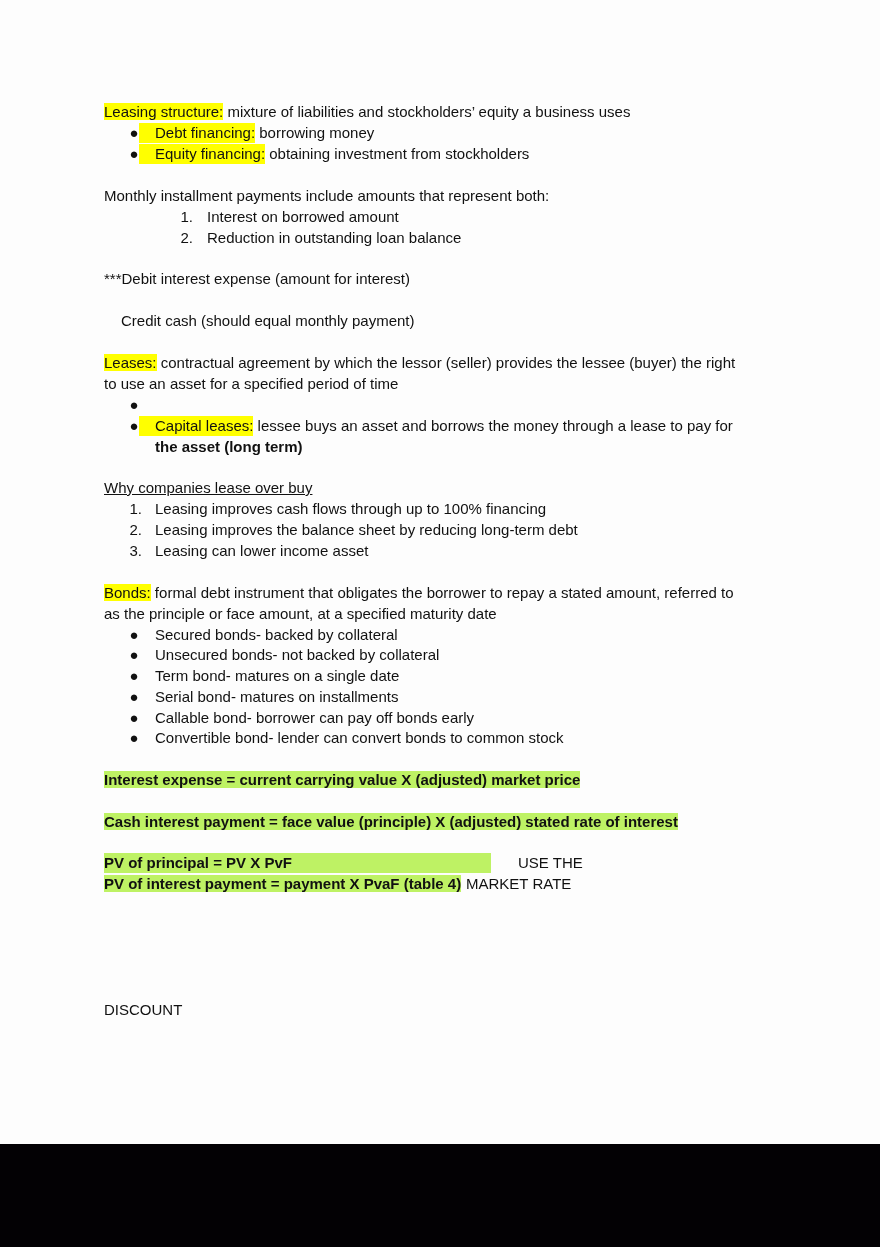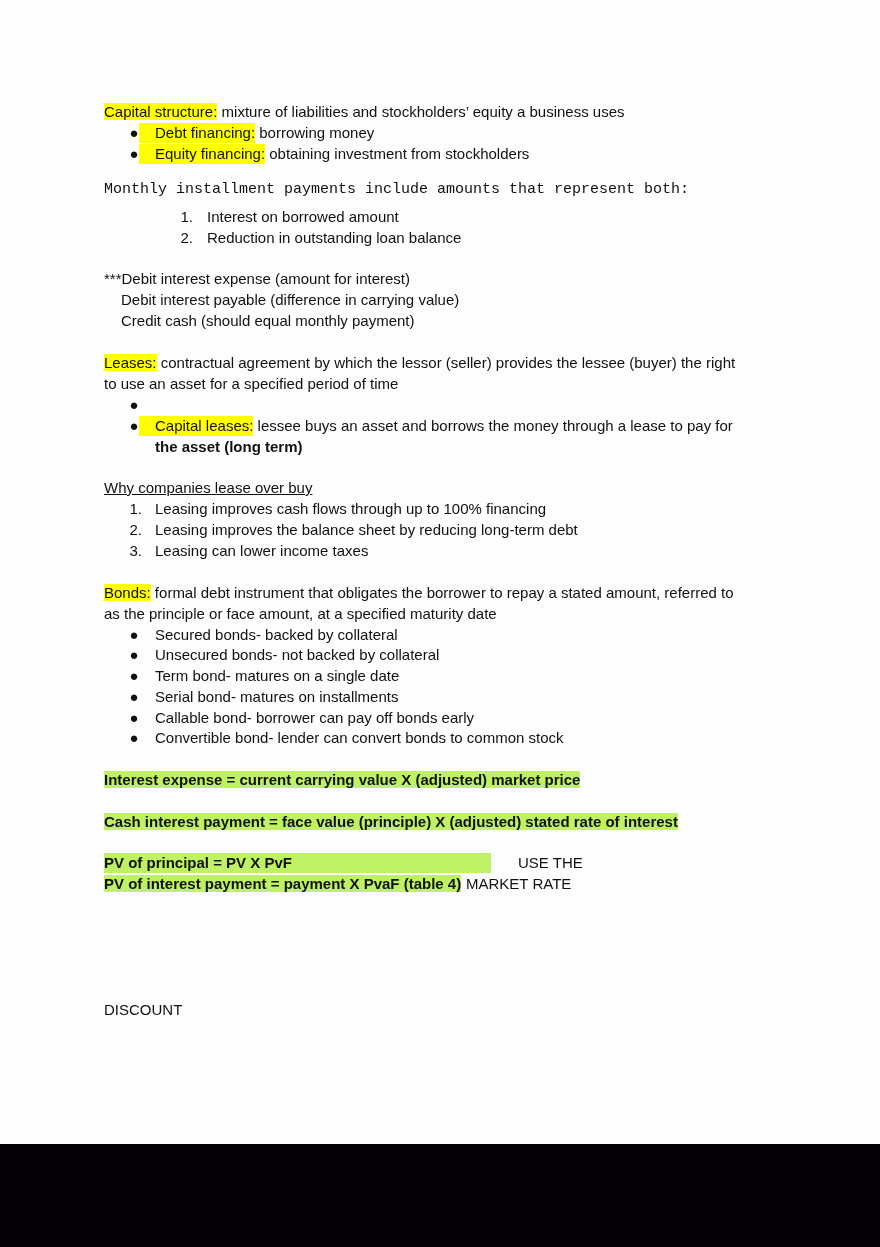--- a/index.html
+++ b/index.html
@@ -19,43 +19,42 @@
   .hlpad { display: inline-block; padding-left: 16px; margin-left: -16px; }
   .num { position: absolute; text-align: right; width: 16px; }
   .u { text-decoration: underline; }
 </style>
 </head>
 <body>
 
 <div class="page">
 
   <div class="line" style="top:102px;">
-    <span class="hl-y">Capital structure:</span><span> mixture of liabilities and stockholders’ equity a business uses</span>
+    <span class="hl-y">Leasing structure:</span><span> mixture of liabilities and stockholders’ equity a business uses</span>
   </div>
   <div class="line" style="top:123px;left:0;width:880px;">
     <span class="bullet">●</span>
     <span class="btext"><span class="hl-y hlpad">Debt financing:</span><span> borrowing money</span></span>
   </div>
   <div class="line" style="top:144px;left:0;width:880px;">
     <span class="bullet">●</span>
     <span class="btext"><span class="hl-y hlpad">Equity financing:</span><span> obtaining investment from stockholders</span></span>
   </div>
 
-  <div class="line" style="top:180px;font-family:Liberation Mono, monospace;">Monthly installment payments include amounts that represent both:</div>
+  <div class="line" style="top:186px;">Monthly installment payments include amounts that represent both:</div>
   <div class="line" style="top:207px;left:0;width:880px;">
     <span class="num" style="left:177px;">1.</span>
     <span class="btext" style="left:207px;">Interest on borrowed amount</span>
   </div>
   <div class="line" style="top:228px;left:0;width:880px;">
     <span class="num" style="left:177px;">2.</span>
     <span class="btext" style="left:207px;">Reduction in outstanding loan balance</span>
   </div>
 
   <div class="line" style="top:269px;">***Debit interest expense (amount for interest)</div>
-  <div class="line" style="top:290px;left:121px;">Debit interest payable (difference in carrying value)</div>
   <div class="line" style="top:311px;left:121px;">Credit cash (should equal monthly payment)</div>
 
   <div class="line" style="top:353px;">
     <span class="hl-y">Leases:</span><span> contractual agreement by which the lessor (seller) provides the lessee (buyer) the right</span>
   </div>
   <div class="line" style="top:374px;">to use an asset for a specified period of time</div>
   <div class="line" style="top:395px;left:0;width:880px;">
     <span class="bullet">●</span>
   </div>
   <div class="line" style="top:416px;left:0;width:880px;">
@@ -68,21 +67,21 @@
   <div class="line" style="top:499px;left:0;width:880px;">
     <span class="num" style="left:126px;">1.</span>
     <span class="btext">Leasing improves cash flows through up to 100% financing</span>
   </div>
   <div class="line" style="top:520px;left:0;width:880px;">
     <span class="num" style="left:126px;">2.</span>
     <span class="btext">Leasing improves the balance sheet by reducing long-term debt</span>
   </div>
   <div class="line" style="top:541px;left:0;width:880px;">
     <span class="num" style="left:126px;">3.</span>
-    <span class="btext">Leasing can lower income taxes</span>
+    <span class="btext">Leasing can lower income asset</span>
   </div>
 
   <div class="line" style="top:583px;">
     <span class="hl-y">Bonds:</span><span> formal debt instrument that obligates the borrower to repay a stated amount, referred to</span>
   </div>
   <div class="line" style="top:604px;">as the principle or face amount, at a specified maturity date</div>
 
   <div class="line" style="top:625px;left:0;width:880px;">
     <span class="bullet">●</span>
     <span class="btext">Secured bonds- backed by collateral</span>

